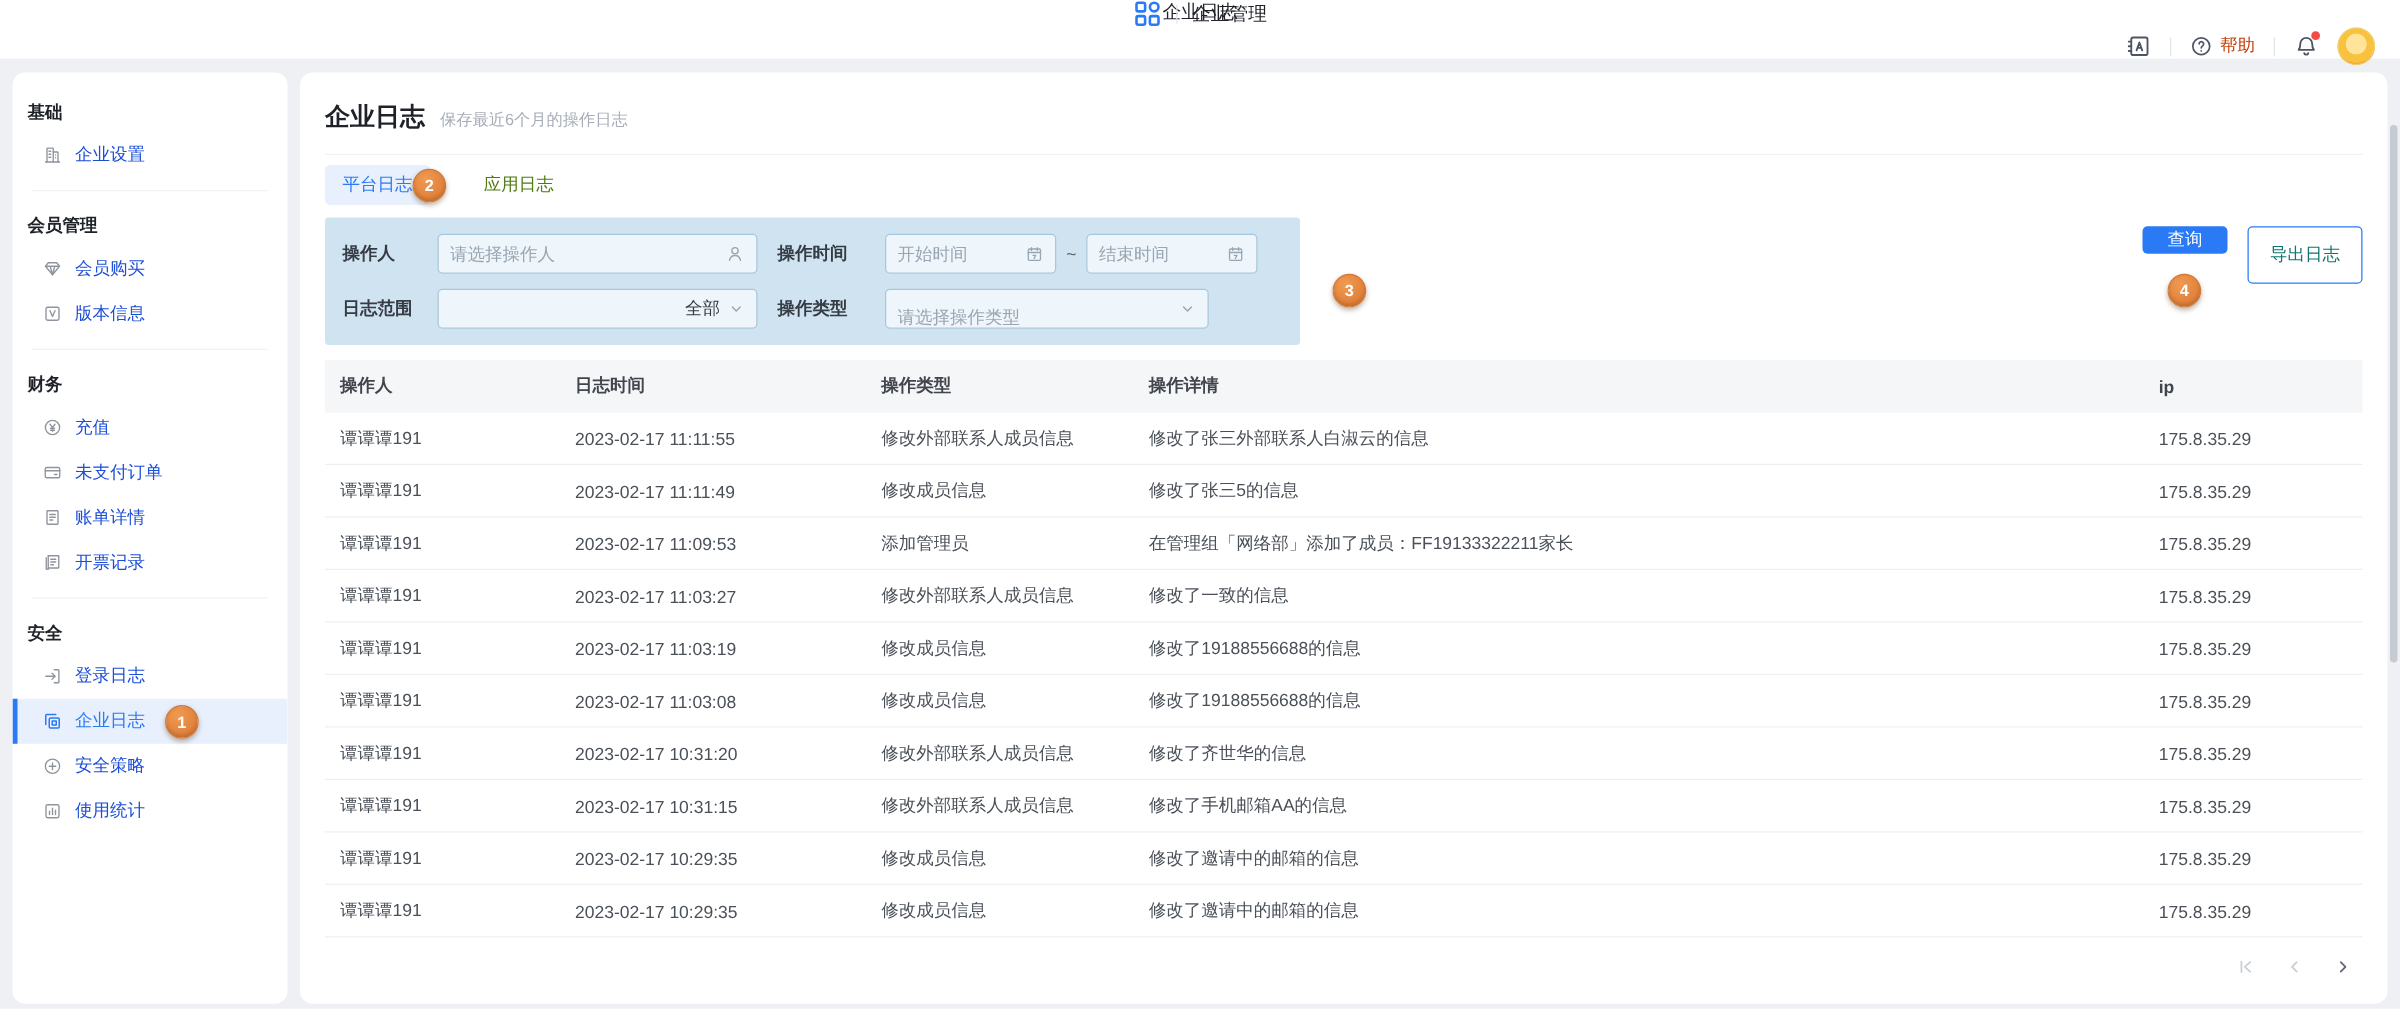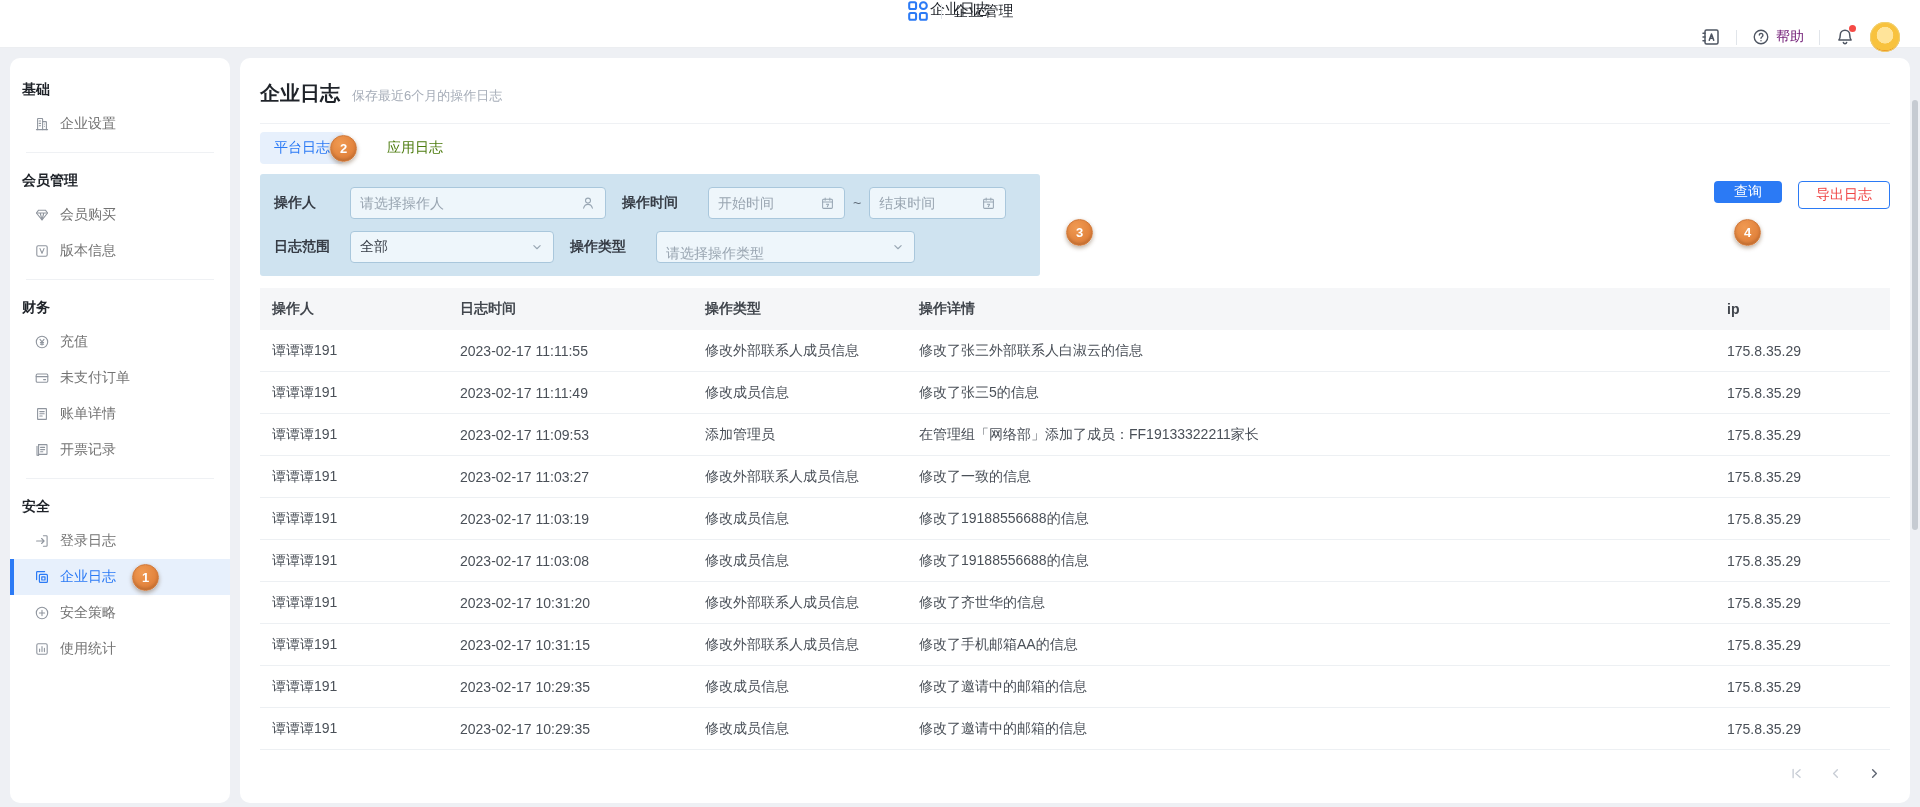--- a/index.html
+++ b/index.html
@@ -12,31 +12,31 @@
   svg{display:block;}
   
   .topbar{position:absolute;top:0;left:0;right:0;height:48px;background:#fff;
     border-bottom:1px solid #eceef1;display:flex;align-items:center;padding:0 20px;box-sizing:border-box;flex-direction:column;}
   .topbar-left{display:flex;align-items:center;gap:12px;z-index:2;}
   .tb-divider{width:1px;height:15px;background:#e1e5ea;}
   .app-title{font-size:15px;color:#1f2329;}
   .topbar-center{position:absolute;left:0;right:0;text-align:center;font-size:15px;color:#1f2329;pointer-events:none;}
   .topbar-right{margin-left:auto;display:flex;align-items:center;gap:15px;z-index:2;color:#4e5562;}
   .tb-icon{display:flex;align-items:center;cursor:pointer;color:#4e5562;position:relative;}
-  .help-group{display:flex;align-items:center;gap:6px;font-size:14px;color:#701a75;cursor:pointer;}
+  .help-group{display:flex;align-items:center;gap:6px;font-size:14px;color:#c2410c;cursor:pointer;}
   .bell-dot{position:absolute;right:-1px;top:-2px;width:7px;height:7px;border-radius:50%;background:#f54a45;}
   .avatar{width:30px;height:30px;border-radius:50%;cursor:pointer;
     background:radial-gradient(circle at 50% 44%, #ffe49a 0 36%, #f8c23e 38% 66%, #ec9b27 68% 100%);
     box-shadow:0 0 0 1px #f0d070 inset;}
   
   .sidebar{position:absolute;left:10px;top:58px;width:220px;height:745px;background:#fff;
     border-radius:10px;padding:14px 0;box-sizing:border-box;overflow:hidden;}
   .section-title{padding:9px 12px 7px;font-weight:bold;font-size:14px;color:#1f2329;}
   .side-item{height:36px;display:flex;align-items:center;padding:0 14px 0 24px;gap:10px;
-    font-size:14px;color:#737373;position:relative;cursor:pointer;}
+    font-size:14px;color:#1d4ed8;position:relative;cursor:pointer;}
   .side-item .s-icon{color:#8f959e;display:flex;flex:none;}
   .side-item.active{background:#e7f0fc;color:#2b7af5;}
   .side-item.active .s-icon{color:#2b7af5;}
   .side-item.active::before{content:"";position:absolute;left:0;top:0;bottom:0;width:4px;background:#2b7af5;}
   .side-divider{height:1px;background:#eff1f4;margin:10px 16px;}
   
   .num-badge{width:25px;height:25px;border-radius:50%;flex:none;
     background:radial-gradient(circle at 38% 30%, #f09a52, #e0803a 70%);
     border:1px solid #d4left;border:1px solid #d0793a;
     color:#fff;font-size:13px;font-weight:bold;display:flex;align-items:center;justify-content:center;
@@ -62,28 +62,28 @@
   .f-label{font-size:14px;font-weight:bold;color:#363c45;width:62px;margin-right:14px;flex:none;}
   .f-label.second{margin-left:16px;width:70px;margin-right:16px;}
   .control{height:32px;box-sizing:border-box;background:#eef6fb;border:1px solid #a9c7dc;border-radius:4px;
     display:flex;align-items:center;padding:0 9px;gap:6px;color:#98a6b3;}
   .control input{border:none;outline:none;background:transparent;font-size:14px;color:#333;
     width:100%;font-family:inherit;padding:0;}
   .control input::placeholder{color:#99a5b1;}
   .ctrl-operator{width:256px;}
   .ctrl-date{width:137px;}
   .tilde{margin:0 8px;color:#5f6b77;font-size:14px;}
-  .ctrl-scope{width:204px;justify-content:space-between;cursor:pointer;}
+  .ctrl-scope{width:256px;justify-content:flex-end;cursor:pointer;}
   .scope-value{font-size:14px;color:#363c45;}
   .ctrl-type{width:259px;justify-content:space-between;cursor:pointer;}
   .type-placeholder{font-size:14px;color:#99a5b1;margin-top:14px;}
   .filter-actions{position:absolute;right:0;top:7px;display:flex;gap:16px;}
   .btn-primary{min-width:68px;height:22px;background:#2b7af5;color:#fff;border:none;border-radius:4px;
     font-size:14px;cursor:pointer;font-family:inherit;}
-  .btn-outline{min-width:92px;height:28px;background:#fff;color:#ef4444;border:1px solid #2b7af5;
+  .btn-outline{min-width:92px;height:46px;background:#fff;color:#0f766e;border:1px solid #2b7af5;
     border-radius:4px;font-size:14px;cursor:pointer;font-family:inherit;}
   .badge-3{position:absolute;left:806px;top:45px;}
   .badge-4{position:absolute;left:20px;top:38px;}
   
   .log-table{margin-top:12px;font-size:14px;}
   .t-row{display:grid;grid-template-columns:188px 245px 214px 1fr 175px;align-items:center;
     height:42px;border-bottom:1px solid #edf0f3;color:#4a5058;box-sizing:border-box;}
   .t-row > div{padding-left:12px;white-space:nowrap;overflow:hidden;}
   .t-head{background:#f5f6f8;font-weight:bold;color:#41464d;border-bottom:1px solid #f5f6f8;}
   

